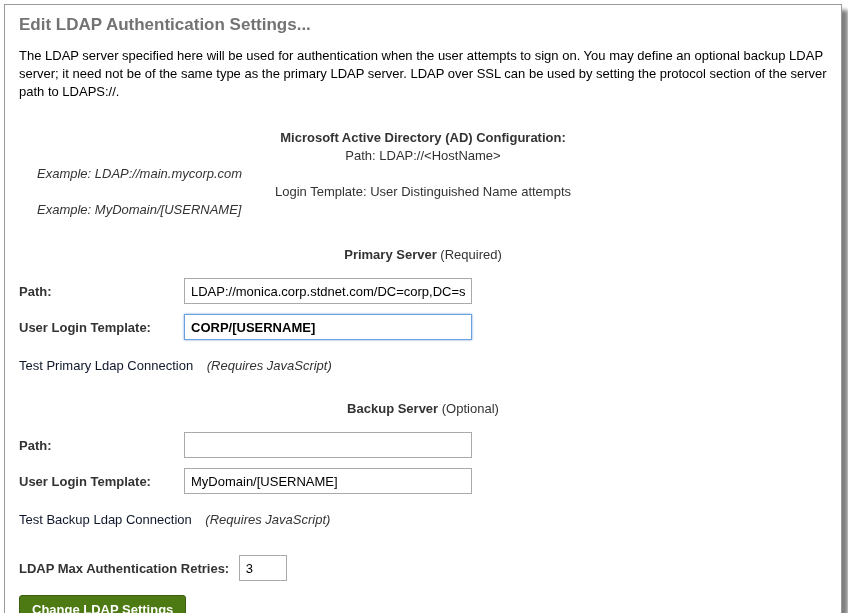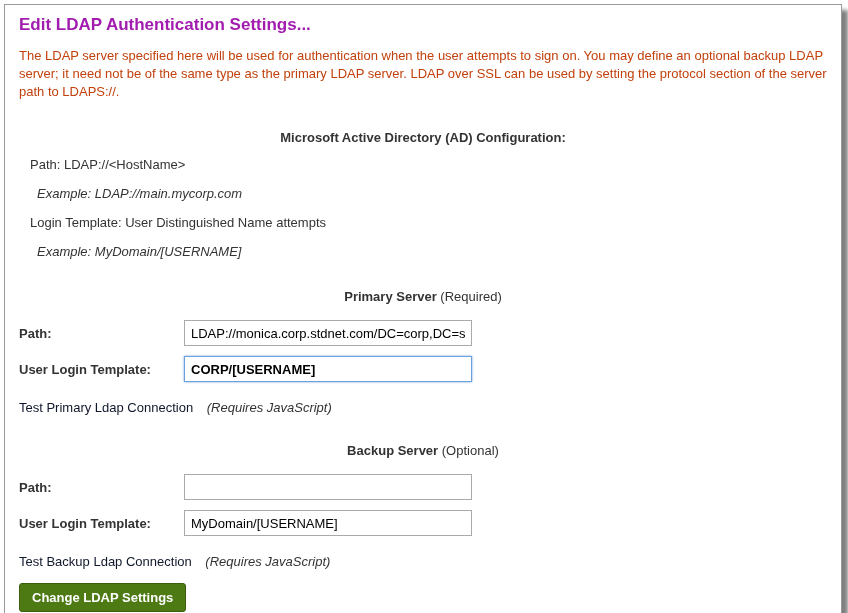--- a/index.html
+++ b/index.html
@@ -15,36 +15,36 @@
   .panel {
     width: 838px;
     border: 1px solid #999;
     padding: 10px 14px 14px 14px;
     box-shadow: 6px 6px 4px rgba(0,0,0,0.5);
     margin: 4px;
     position: relative;
     background: #fff;
   }
   .dialog-title {
-    color: #a21caf;
+    color: #737373;
     font-size: 17px;
     font-weight: bold;
     margin: 0 0 12px 0;
   }
   .intro {
-    color: #c2410c;
+    color: #000000;
     line-height: 1.4;
     margin: 0 0 28px 0;
   }
   .section-heading {
     font-weight: bold;
     margin: 0 0 2px 0;
     text-align: center;
   }
-  .plain-line { margin: 11px; line-height: 1.4; }
+  .plain-line { margin: 0; line-height: 1.4; text-align: center; }
   .example { font-style: italic; margin: 0 0 0 18px; line-height: 1.4; }
   .gap { height: 28px; }
   .req-note { font-weight: normal; }
   .form-table { border-collapse: separate; border-spacing: 0 10px; margin-top: 6px; }
   .form-table td { vertical-align: middle; padding: 0; }
   .label-cell { font-weight: bold; width: 165px; margin-top: 15px; }
   input[type=text] {
     font-family: Arial, Helvetica, sans-serif;
     font-size: 13px;
     padding: 3px 6px;
@@ -136,16 +136,20 @@
       <td><input type="text" value="MyDomain/[USERNAME]" style=""></td>
     </tr>
   </tbody>
     </table>
 
   <p style="margin:8px 0 0 0;">
     <a class="test-link">Test Backup Ldap Connection</a>
     <span class="js-note">(Requires JavaScript)</span>
   </p>
 
+  <div class="retries-row">
+    <span class="retries-label">LDAP Max Authentication Retries:</span>
+    <input type="text" class="retries" value="3" style="">
+  </div>
 
   <button class="submit-btn">Change LDAP Settings</button>
 
 </div>
 
 </body></html>

